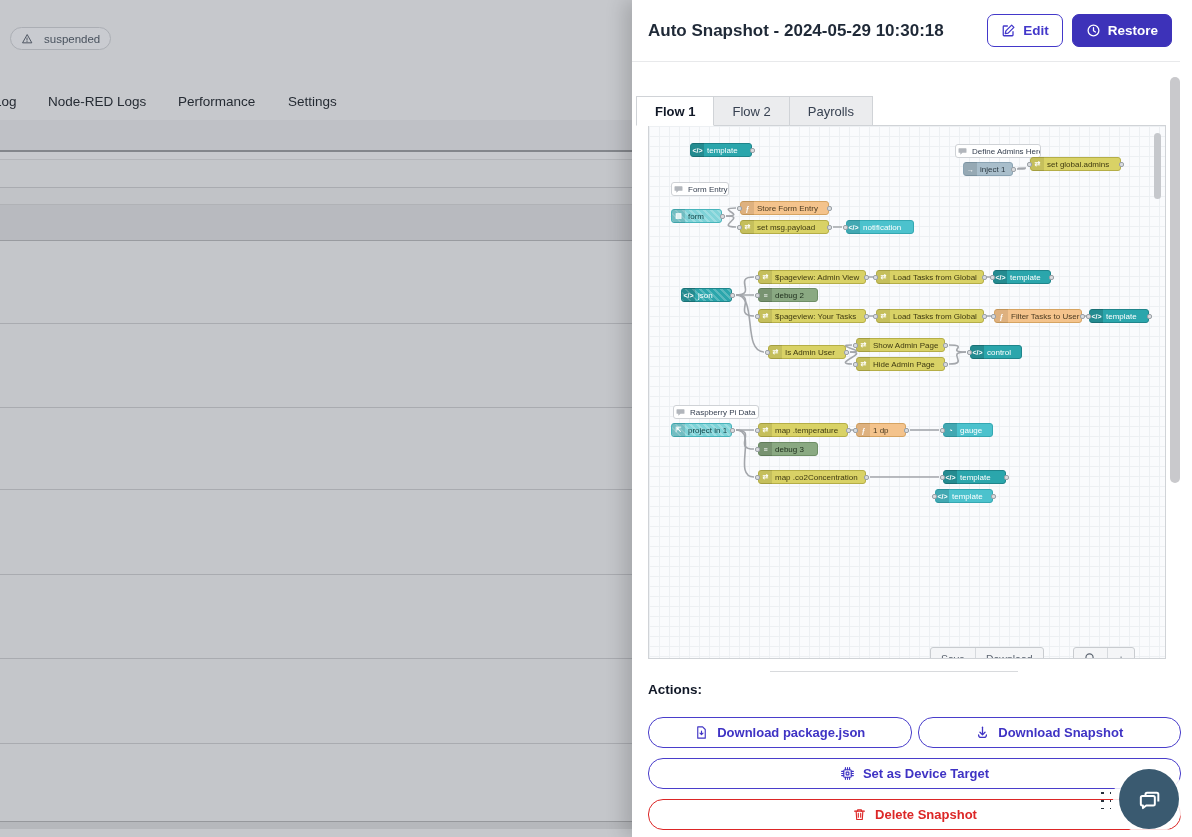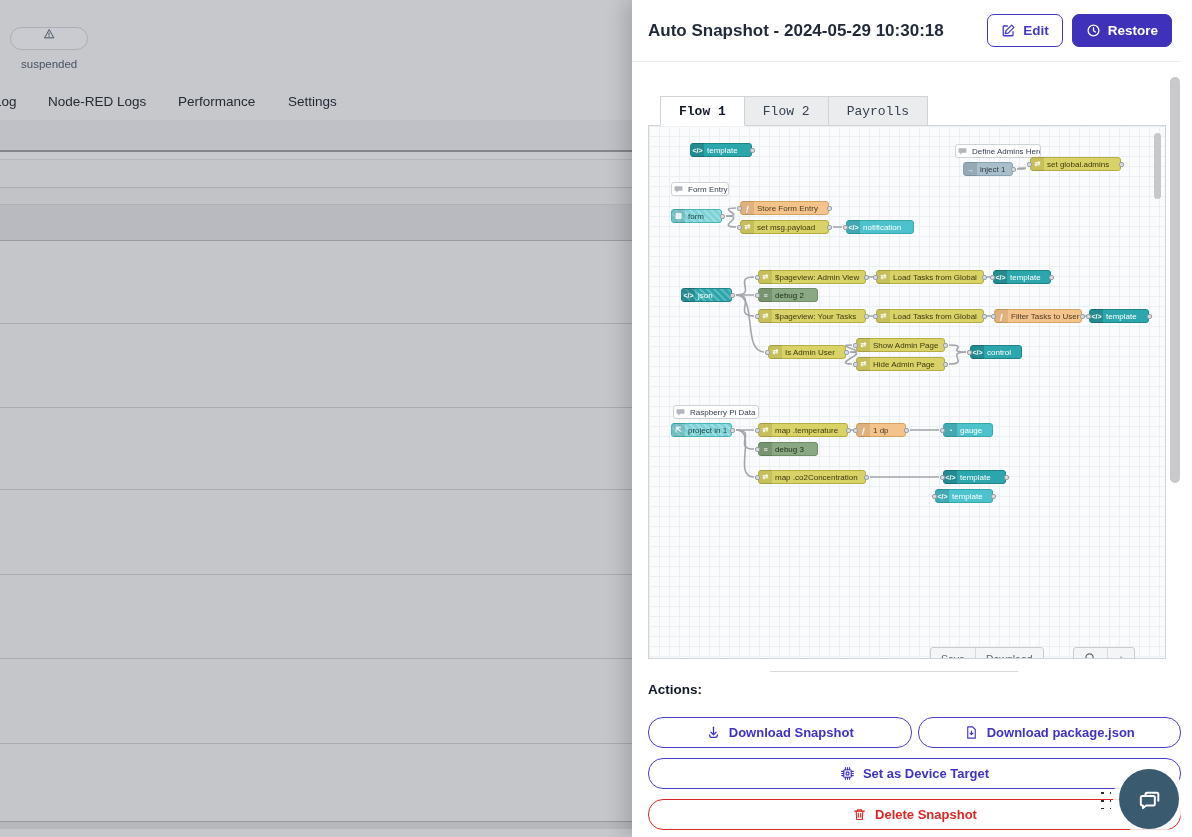--- a/index.html
+++ b/index.html
@@ -2,43 +2,43 @@
 <html><head>
 <meta charset="utf-8">
 <style>
   * { margin:0; padding:0; box-sizing:border-box; }
   html,body { width:1192px; height:837px; overflow:hidden;
     font-family:"Liberation Sans", sans-serif; background:#c5c7cb; }
 
   
   .backdrop { position:absolute; left:0; top:0; width:632px; height:837px; background:#c6c8cc; }
   .badge { position:absolute; left:10px; top:27px; height:23px; padding:0 10px;
-    display:inline-flex; align-items:center; gap:18px; background:#c9cbd0;
-    border:1px solid #abaeb4; border-radius:12px; color:#49525e; font-size:11.5px;flex-direction:column; }
+    display:inline-flex; align-items:center; gap:11px; background:#c9cbd0;
+    border:1px solid #abaeb4; border-radius:12px; color:#49525e; font-size:11.5px; }
   .bg-tabs { position:absolute; top:94px; left:0; width:632px; height:20px; }
   .bg-tab { position:absolute; top:0; font-size:13.5px; color:#252b33; white-space:nowrap; }
   .bg-table { position:absolute; left:0; top:120px; width:632px; }
   .bg-row { width:632px; background:#c4c6ca; border-bottom:1px solid #a9abb0; }
 
   
   .panel { position:absolute; left:632px; top:0; width:560px; height:837px; background:#ffffff;
     box-shadow:-8px 0 18px rgba(0,0,0,.16); }
   .panel-header { position:absolute; left:0; top:0; width:548px; height:62px;
     border-bottom:1px solid #e8e9eb; display:flex; align-items:center; padding:0 8px 0 16px; }
   .panel-title { font-size:17px; font-weight:700; color:#1f2937; flex:1; }
   .btn { display:inline-flex; align-items:center; justify-content:center; gap:7px;
     height:33px; padding:0 13px; border-radius:7px; border:1.5px solid #4338ca;
     background:#fff; color:#4338ca; font-size:13.5px; font-weight:700; cursor:pointer; }
   .btn.fill { background:#3d32b9; border-color:#3d32b9; color:#fff; margin-left:9px; }
 
   .flows-row { position:absolute; left:16px; top:74px; width:518px; display:flex; justify-content:space-between; align-items:center; }
   .flows-label, .actions-label { font-size:13.5px; font-weight:700; color:#111827; }
   .compare-link { font-size:13px; color:#2563eb; cursor:pointer; }
 
-  .flow-tabs { position:absolute; left:28px; top:96px; height:48px; display:flex; z-index:3;font-family:Liberation Mono, monospace; }
+  .flow-tabs { position:absolute; left:4px; top:96px; height:48px; display:flex; z-index:3; }
   .flow-tab { height:30px; padding:0 18px; display:flex; align-items:center; font-size:13px;
     color:#374151; background:#ebecee; border:1px solid #d0d3d7; border-left:none; cursor:pointer; }
   .flow-tab:first-child { border-left:1px solid #d0d3d7; }
   .flow-tab.active { background:#fff; font-weight:700; color:#111827; border-bottom:1px solid #fff; }
 
   .viewer { position:absolute; left:16px; top:125px; width:518px; height:534px;
     border:1px solid #d0d3d7; background:#fafbfd; z-index:2; overflow:hidden;
     background-image:linear-gradient(#edf0f3 1px, transparent 1px),
                      linear-gradient(90deg,#edf0f3 1px, transparent 1px);
     background-size:10px 10px; }
@@ -374,37 +374,37 @@
         <div class="vf-btn">+</div>
       </div>
     </div>
   </div>
 
   <hr class="panel-hr">
   <div class="actions-label">Actions:</div>
   <div class="actions-row1">
       <button class="action-btn">
         <span>
+          <svg viewBox="0 0 20 20" width="15" height="15" fill="none" stroke="currentColor" stroke-linecap="round" stroke-linejoin="round" stroke-width="1.5">
+            <path d="M5 2.5h6.5L15 6v11.5H5z"></path>
+            <path d="M10 8v4.6"></path>
+            <path d="M8 10.8l2 2 2-2"></path>
+          </svg>
+        </span>
+        <span>Download package.json</span>
+      </button>
+      <button class="action-btn">
+        <span>
           <svg viewBox="0 0 20 20" width="15" height="15" fill="none" stroke="currentColor" stroke-linecap="round" stroke-linejoin="round" stroke-width="1.7">
             <path d="M10 3v9.2"></path>
             <path d="M6.6 9.6L10 13l3.4-3.4"></path>
             <path d="M4.8 13.2c0 2.2 1.1 3.3 3.2 3.3h4c2.1 0 3.2-1.1 3.2-3.3"></path>
           </svg>
         </span>
         <span>Download Snapshot</span>
-      </button>
-      <button class="action-btn">
-        <span>
-          <svg viewBox="0 0 20 20" width="15" height="15" fill="none" stroke="currentColor" stroke-linecap="round" stroke-linejoin="round" stroke-width="1.5">
-            <path d="M5 2.5h6.5L15 6v11.5H5z"></path>
-            <path d="M10 8v4.6"></path>
-            <path d="M8 10.8l2 2 2-2"></path>
-          </svg>
-        </span>
-        <span>Download package.json</span>
       </button>
     </div>
   <div class="actions-row2">
       <button class="action-btn">
         <span>
           <svg viewBox="0 0 20 20" width="15" height="15" fill="none" stroke="currentColor" stroke-linecap="round" stroke-linejoin="round" stroke-width="1.5">
             <rect x="5" y="5" width="10" height="10" rx="1.5"></rect>
             <rect x="8.2" y="8.2" width="3.6" height="3.6"></rect>
             <path d="M7.2 2.2v2.8M10 2.2v2.8M12.8 2.2v2.8M7.2 15v2.8M10 15v2.8M12.8 15v2.8M2.2 7.2h2.8M2.2 10h2.8M2.2 12.8h2.8M15 7.2h2.8M15 10h2.8M15 12.8h2.8"></path>
           </svg>

